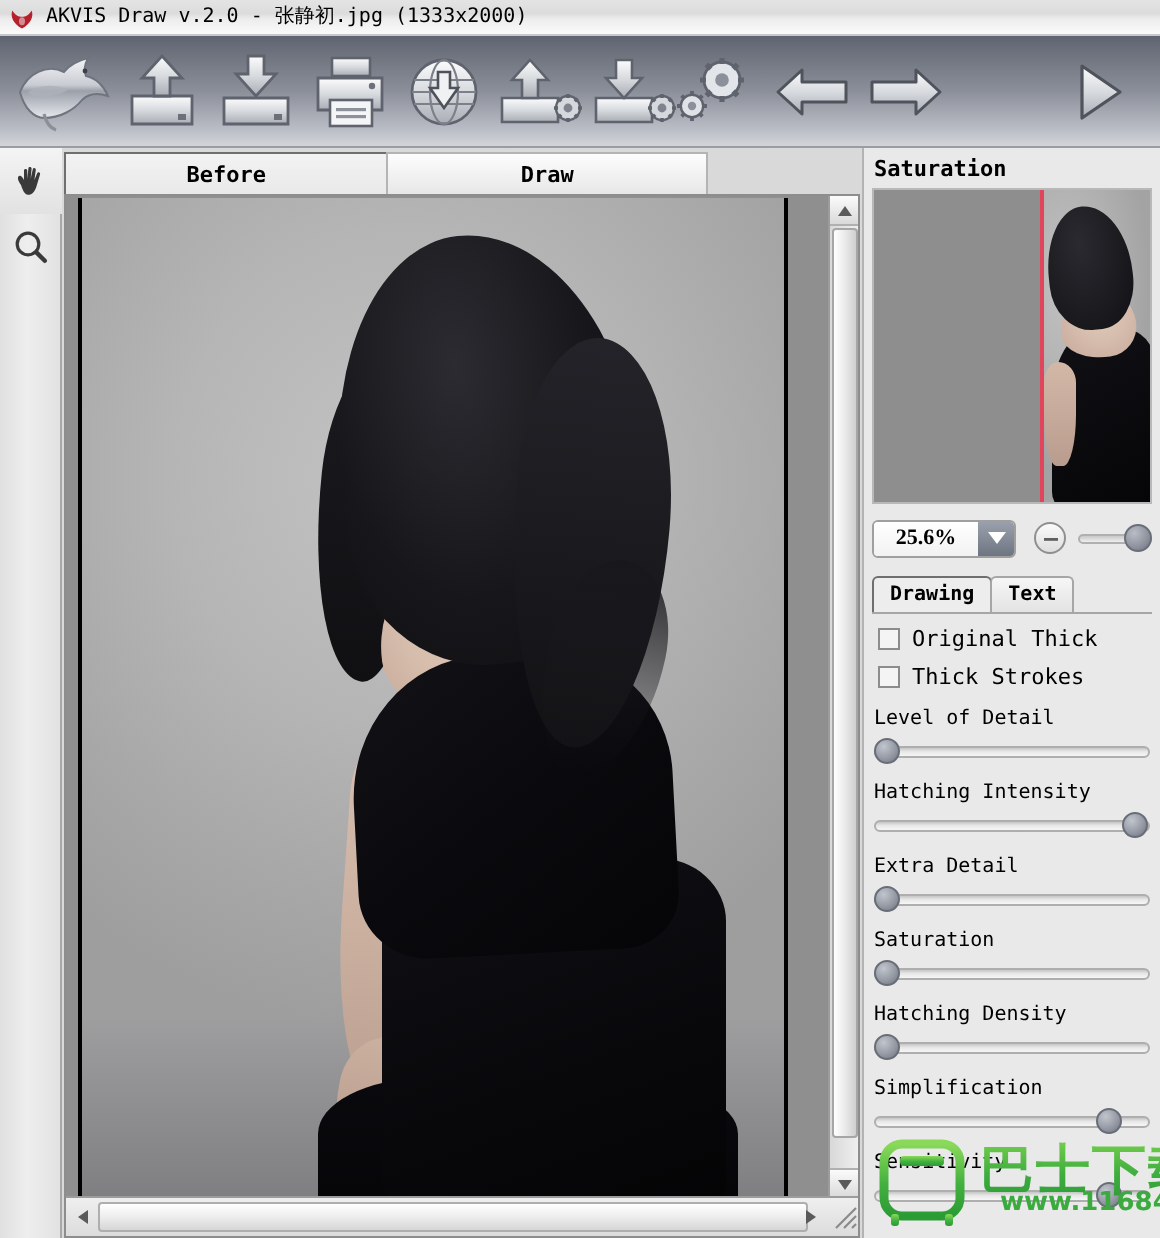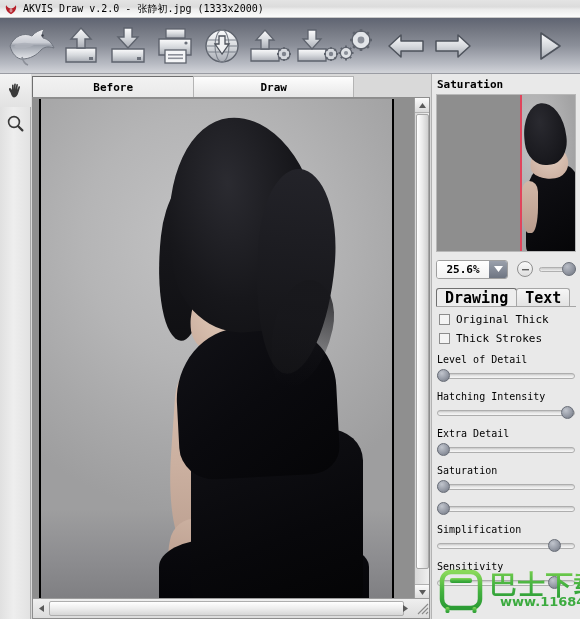--- a/index.html
+++ b/index.html
@@ -217,21 +217,21 @@
   #nv-skin { position:absolute; left:8px; top:50px; width:38px; height:34px;
     background: radial-gradient(ellipse at 55% 35%, #e2cdbe, #c6a899);
     border-radius: 55% 45% 40% 60% / 60% 55% 45% 40%; transform:rotate(-8deg);}
   #nv-dress { position:absolute; left:4px; top:70px; width:54px; height:88px;
     background: linear-gradient(150deg,#111116,#050507);
     border-radius: 38% 30% 6% 8% / 40% 30% 8% 8%;}
   #nv-arm { position:absolute; left:0px; top:86px; width:16px; height:52px;
     background: linear-gradient(to bottom,#d3b8a8,#b99c8d);
     border-radius: 45% 55% 40% 40% / 20% 20% 50% 50%;}
 
-  #zoomrow { display:flex; align-items:center; margin: 6px 4px 0 4px; height: 22px; }
+  #zoomrow { display:flex; align-items:center; margin: 6px 4px 0 4px; height: 22px; font-family: Liberation Serif, serif; }
   #zoomcombo {
     display:flex; align-items:center; width:72px; height:19px;
     border:1px solid #9f9f9f; border-radius:3px; overflow:hidden;
     background:#fff;
   }
   #zoomvalue {
     flex:1; text-align:center; font-size:11px; color:#000; font-weight:bold;
     background: linear-gradient(to bottom,#ffffff,#f2f2f2); height:100%;
     line-height:17px;
   }
@@ -247,21 +247,21 @@
   #zoomslider { position:relative; flex:1; height:16px; margin-left:6px; }
   #zs-track { position:absolute; left:0; right:0; top:6px; height:5px;
     background:linear-gradient(to bottom,#c9c9c9,#eee); border:1px solid #b0b0b0; border-radius:3px;}
   #zs-handle { position:absolute; right:0px; top:1px; width:14px; height:14px; border-radius:50%;
     background: radial-gradient(circle at 35% 30%, #b9bdc6 0%, #8d929d 60%, #6e737e 100%);
     border:1px solid #6a6f79; cursor:pointer;}
 
   #ptabs { display:flex; margin: 8px 0 0 4px; height: 18px; }
   .ptab {
     height:18px; padding:0 8px; display:flex; align-items:center;
-    font-size:15px; font-weight:bold; color:#000;
+    font-size:10px; font-weight:bold; color:#000;
     border:1px solid #a6a6a6; border-bottom:none;
     background: linear-gradient(to bottom,#f6f6f6,#e3e3e3);
     border-radius:3px 3px 0 0; cursor:pointer;
   }
   .ptab.active { background:#ededed; border-color:#6f6f6f; }
   #ptab-text { margin-left:-1px; }
   #ptabline { height:1px; background:#a6a6a6; margin:0 4px; }
 
   .chkrow { display:flex; align-items:center; margin: 6px 0 0 7px; cursor:pointer; }
   .chkbox {
@@ -594,20 +594,21 @@
 
     <div class="paramblock">
       <div class="paramlabel">Saturation</div>
       <div class="slider">
         <div class="strack"></div>
         <div class="shandle" style="left:0px;"></div>
       </div>
     </div>
 
     <div class="paramblock">
+      <div class="paramlabel">Hatching Density</div>
       <div class="slider">
         <div class="strack"></div>
         <div class="shandle" style="left:0px;"></div>
       </div>
     </div>
 
     <div class="paramblock">
       <div class="paramlabel">Simplification</div>
       <div class="slider">
         <div class="strack"></div>

